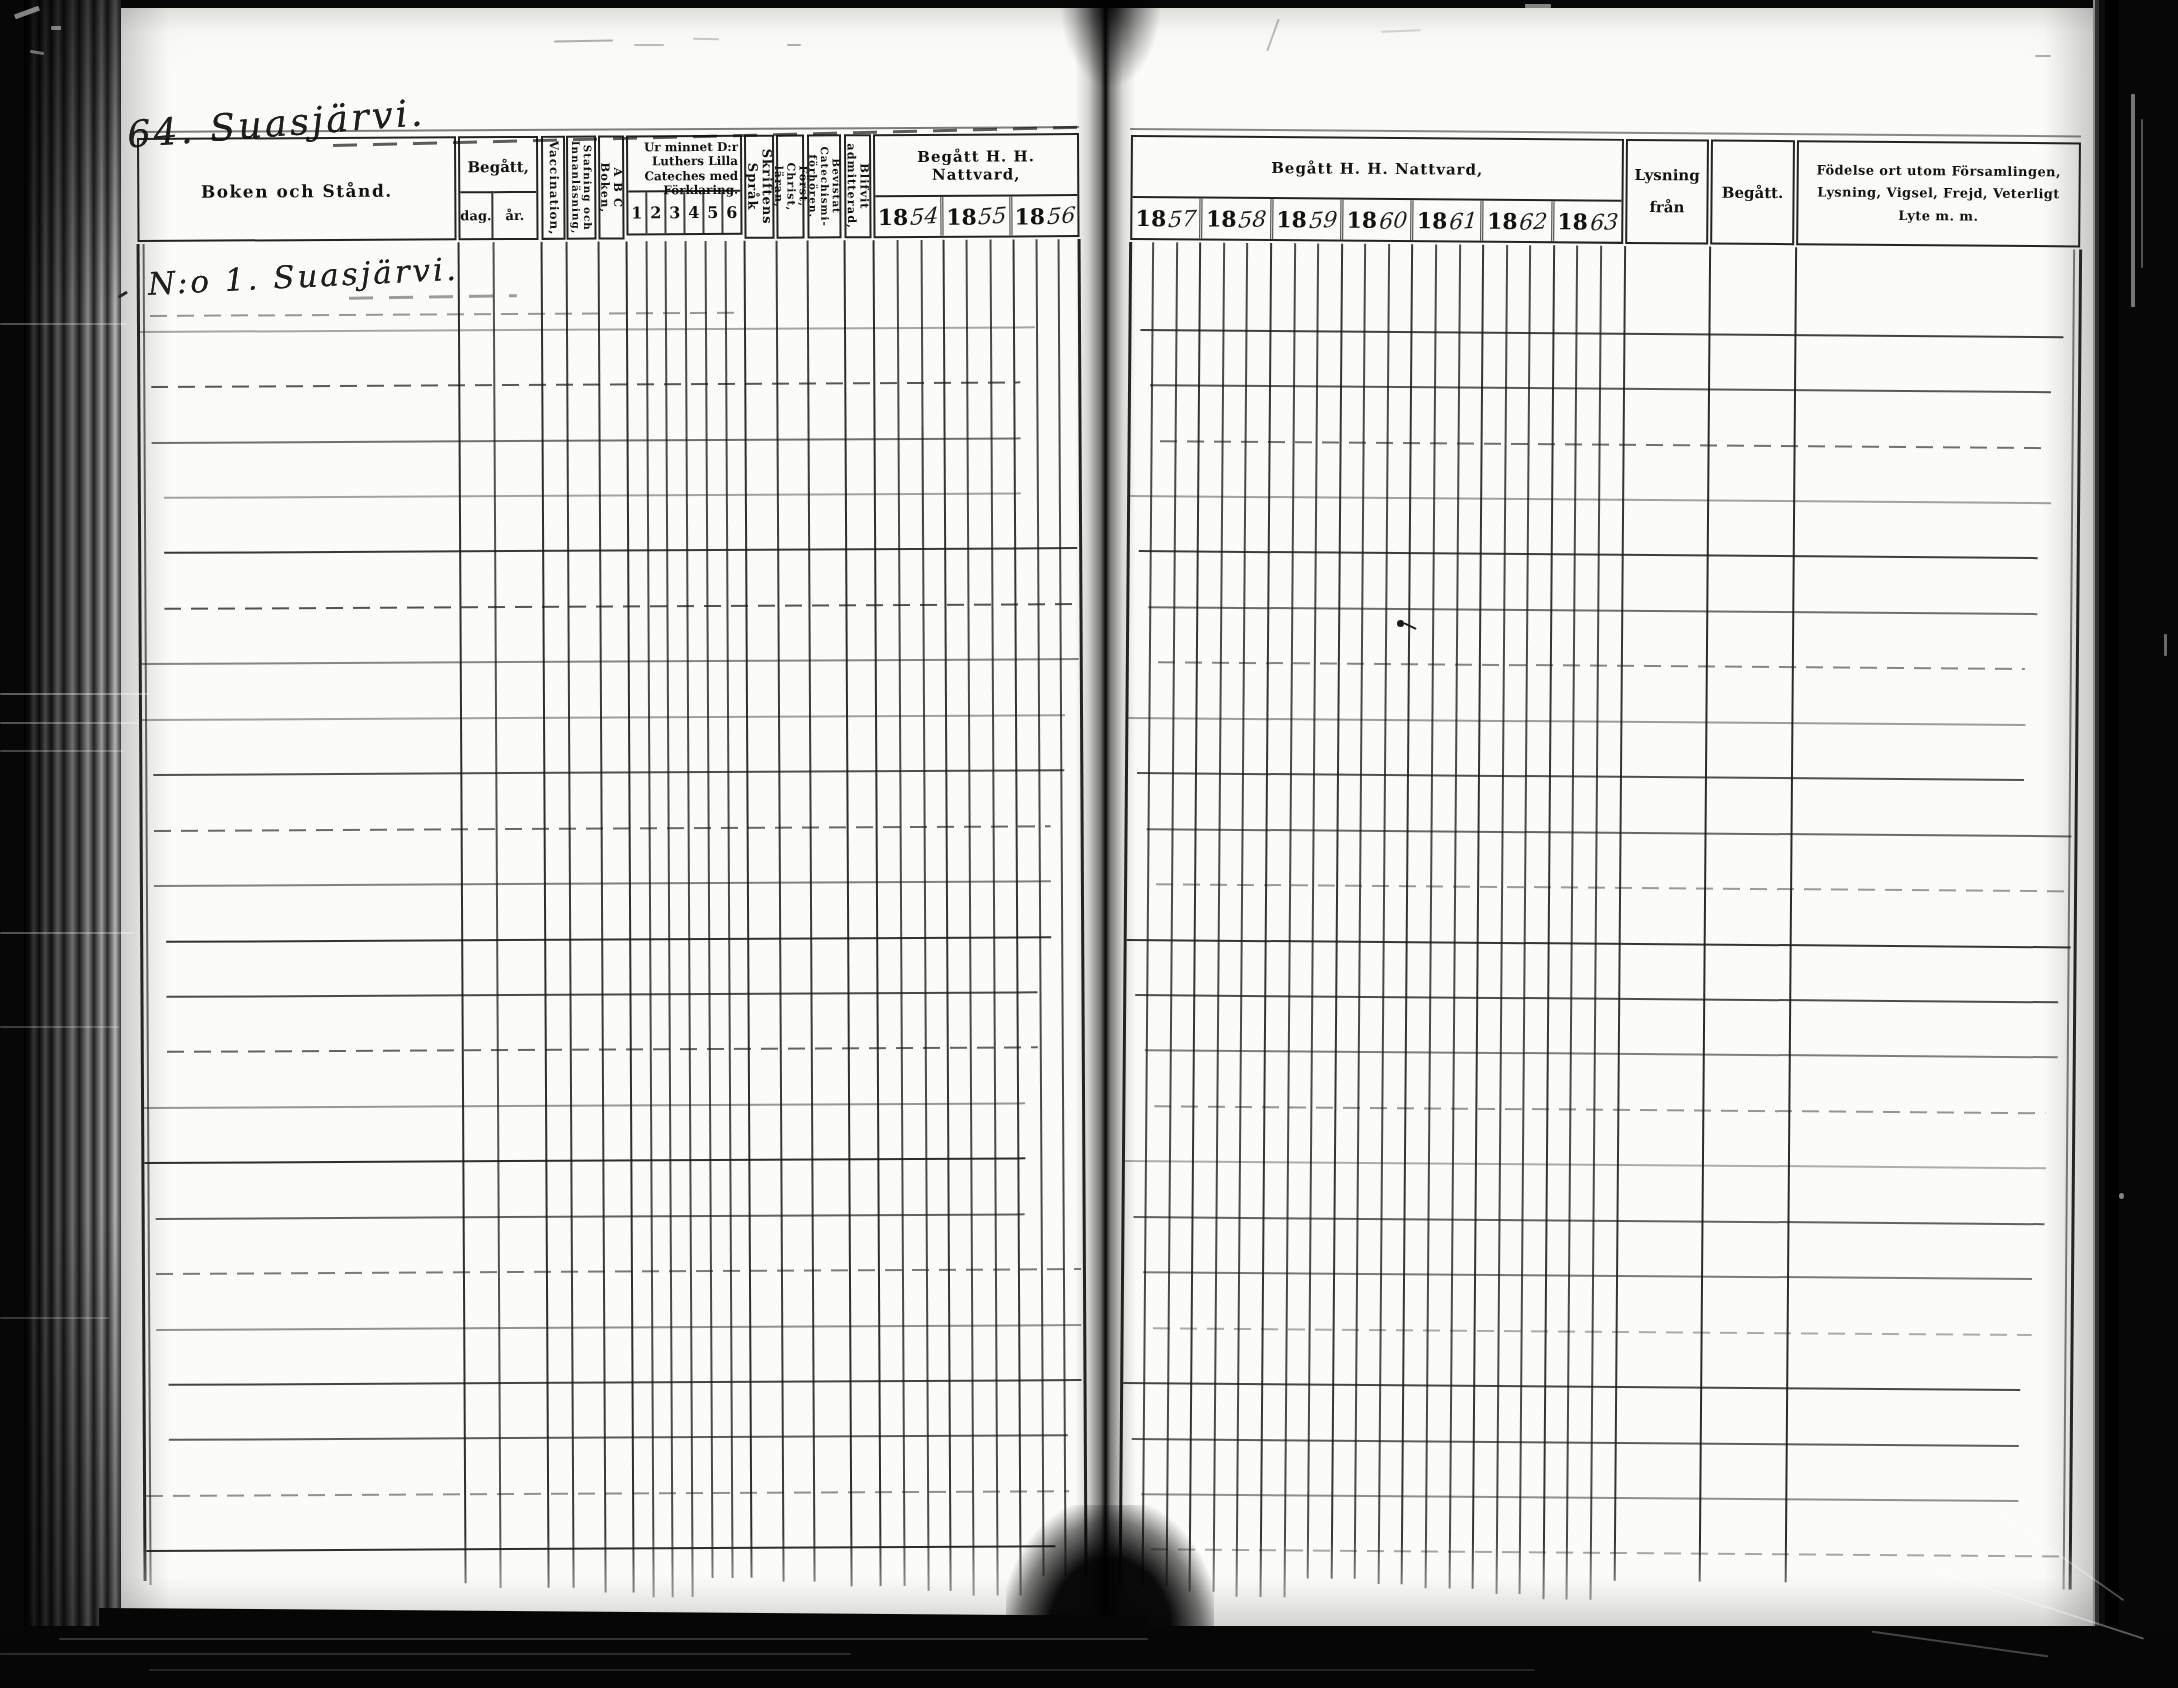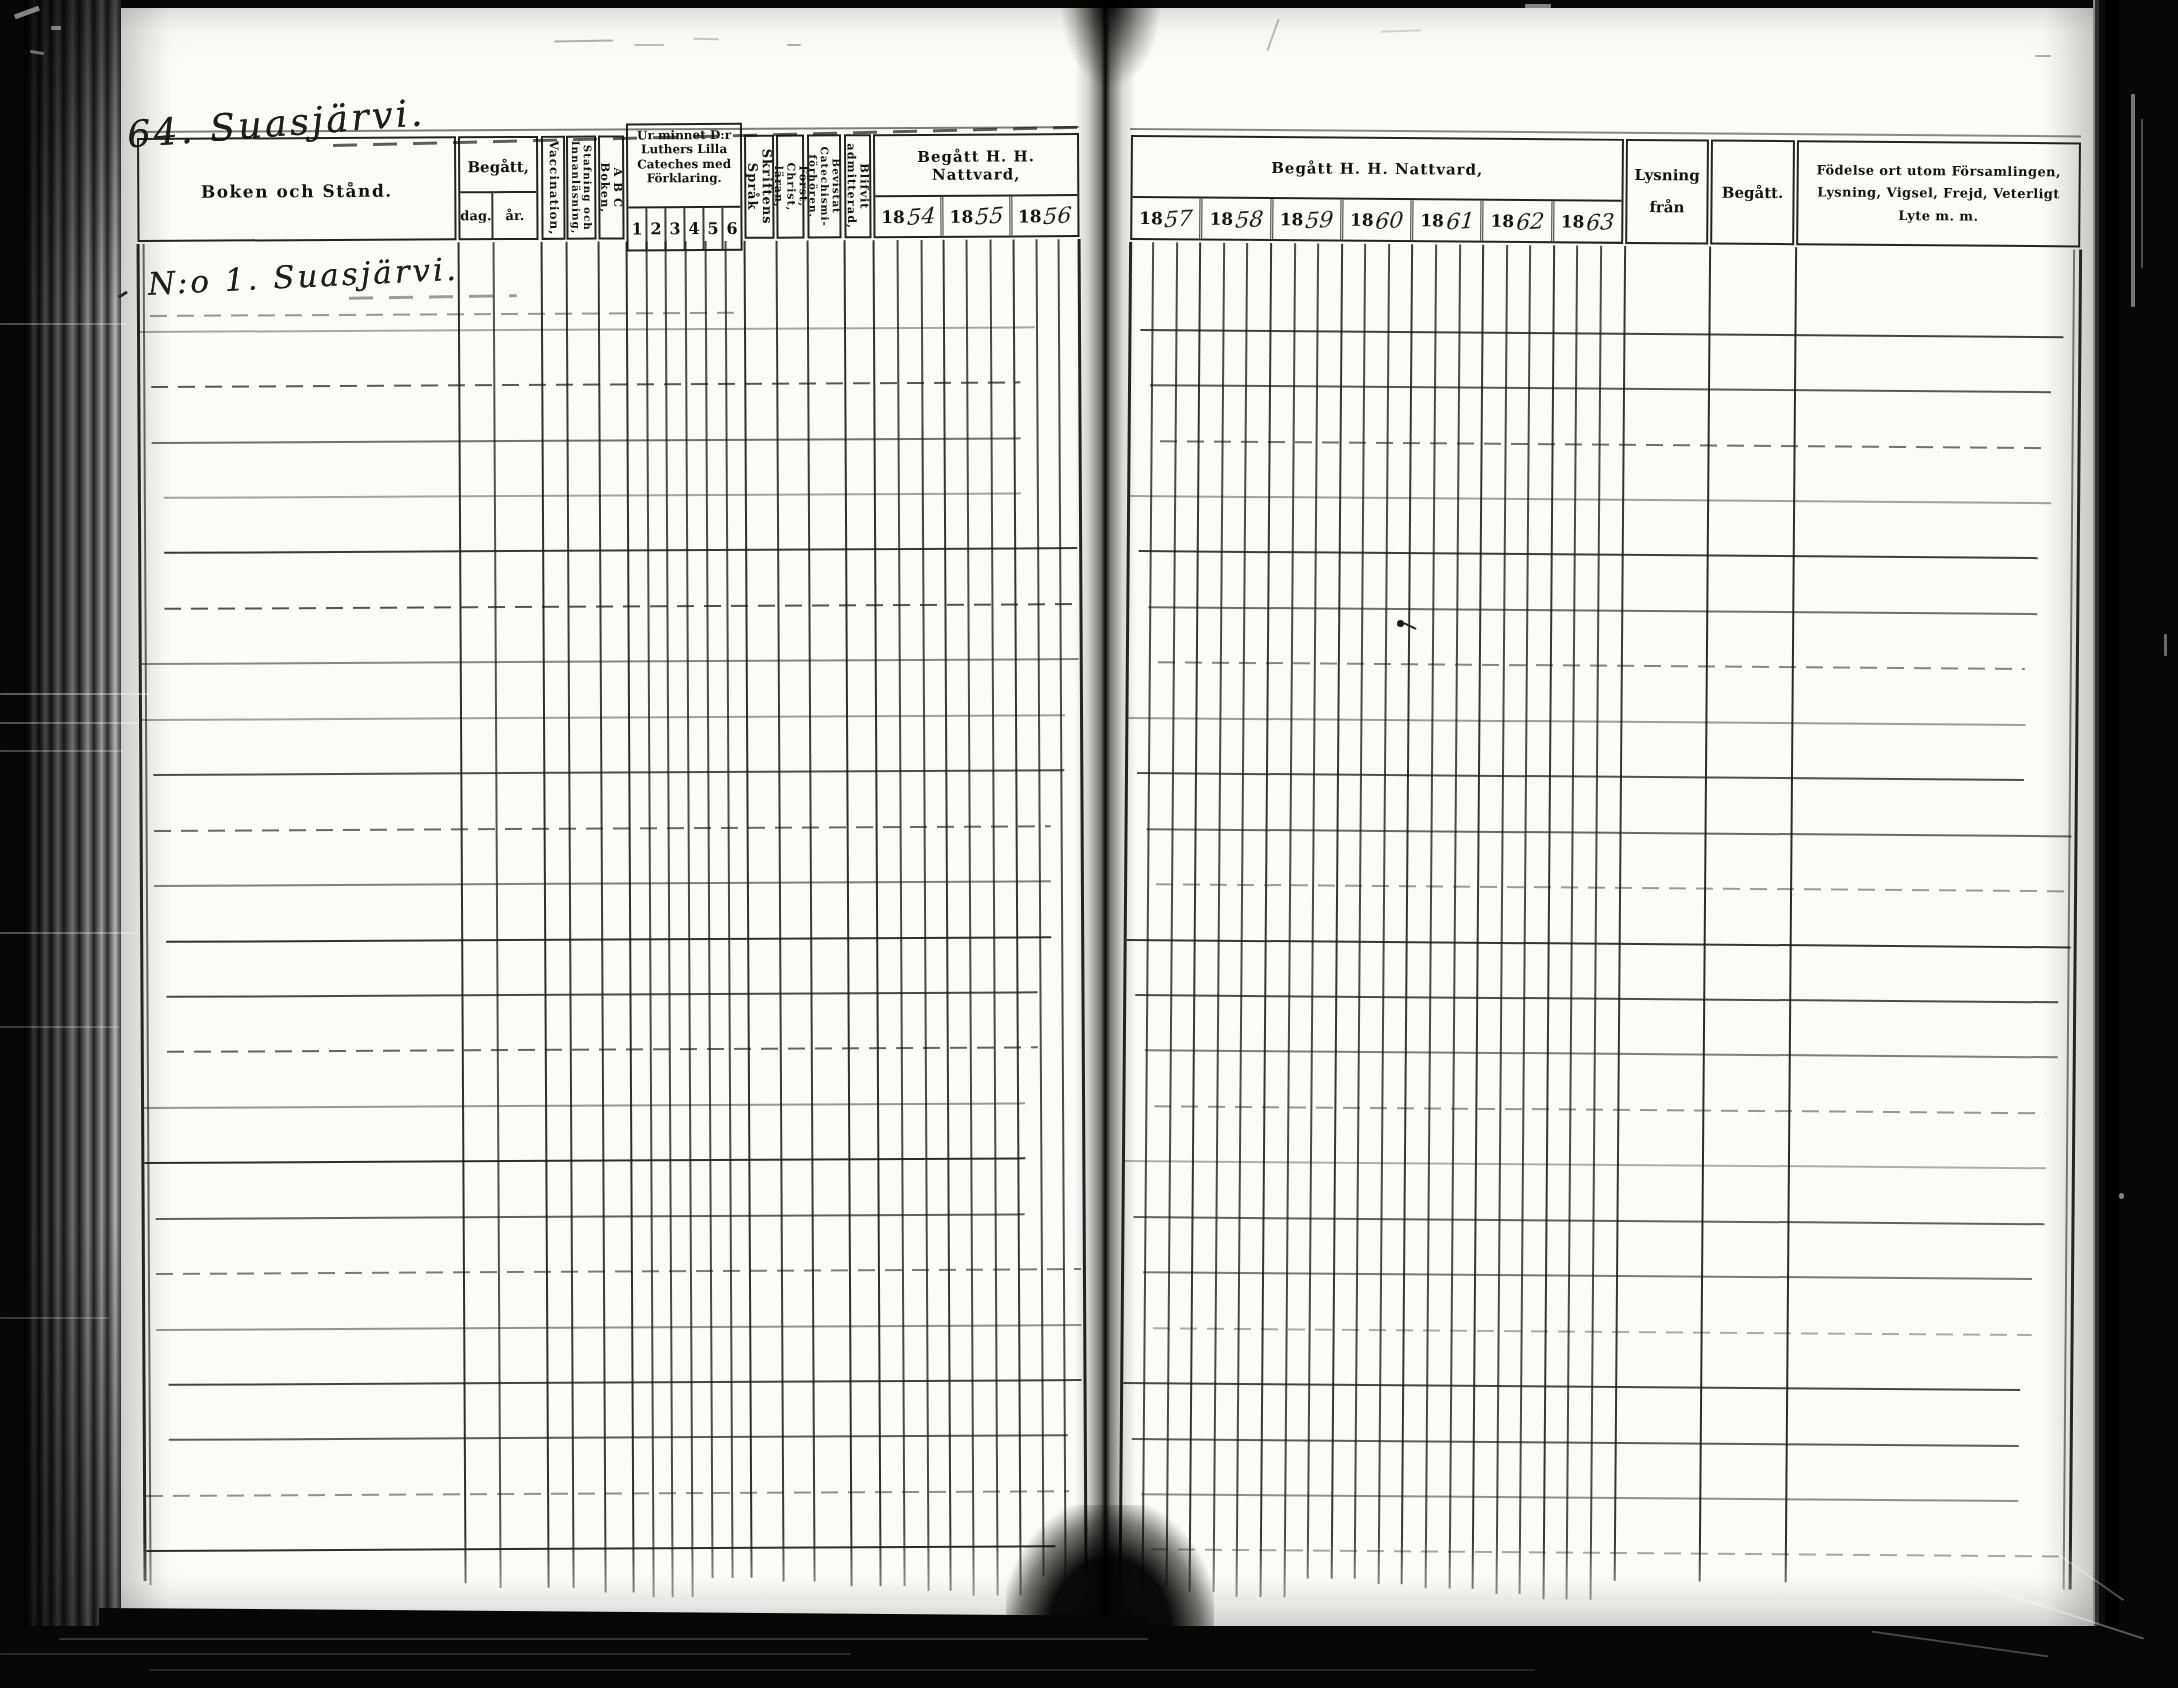--- a/index.html
+++ b/index.html
@@ -40,41 +40,41 @@
   #hc-name{left:137px;top:138px;width:319px;height:104px;font-size:17px;letter-spacing:1.5px;align-items:flex-start;padding-top:42px;}
   #hc-birth{left:458px;top:138px;width:80px;height:104px;}
   .birth-label{position:absolute;top:0;left:0;right:0;height:57px;display:flex;align-items:center;justify-content:center;font-size:15px;}
   #sub-dag{position:absolute;left:0;bottom:0;width:33px;height:47px;border-top:2.5px solid rgba(16,16,16,.92);
       border-right:2px solid rgba(16,16,16,.85);display:flex;align-items:center;justify-content:center;font-size:13px;box-sizing:border-box;}
   #sub-ar{position:absolute;right:0;bottom:0;width:43px;height:47px;border-top:2.5px solid rgba(16,16,16,.92);
       display:flex;align-items:center;justify-content:center;font-size:13px;box-sizing:border-box;}
   #hc-vacc{left:541px;top:138px;width:24px;height:104px;font-size:12px;}
   #hc-staf{left:566px;top:138px;width:30px;height:104px;font-size:10.4px;}
   #hc-abc{left:598px;top:138px;width:26px;height:104px;font-size:11.4px;}
-  #hc-cat{left:626px;top:126px;width:116px;height:128px;}
+  #hc-cat{left:626px;top:138px;width:116px;height:100px;text-align:right;}
   .cat-label{position:absolute;top:0;left:0;right:0;height:63px;display:flex;align-items:center;justify-content:center;
       font-size:12px;line-height:1.2;padding:0 2px;}
   .cat-cells{position:absolute;left:0;right:0;bottom:0;height:41px;display:flex;border-top:2.5px solid rgba(16,16,16,.92);}
   .cat-num{flex:1;display:flex;align-items:center;justify-content:center;font-size:16px;font-weight:bold;
       border-left:2px solid rgba(16,16,16,.8);box-sizing:border-box;}
   .cat-num:first-child{border-left:none;}
   #hc-skrift{left:744px;top:138px;width:30px;height:104px;font-size:13px;}
   #hc-forst{left:776px;top:138px;width:28px;height:104px;font-size:11px;}
   #hc-bevistat{left:807px;top:138px;width:34px;height:104px;font-size:10.4px;}
   #hc-blifvit{left:844px;top:138px;width:27px;height:104px;font-size:11.4px;}
   .natt{position:absolute;}
   #hc-natt-left{left:873px;top:138px;width:206px;height:104px;}
   #hc-natt-right{left:1131px;top:135px;width:493px;height:105px;}
   .natt-label{position:absolute;top:0;left:0;right:0;height:59px;display:flex;align-items:center;justify-content:center;
       font-size:15px;letter-spacing:1px;}
   .year-row{position:absolute;left:0;right:0;bottom:0;top:59px;display:flex;border-top:2.5px solid rgba(16,16,16,.92);}
   .year-cell{flex:1;display:flex;align-items:center;justify-content:center;gap:1px;
       border-left:3px double rgba(16,16,16,.85);box-sizing:border-box;}
   .year-cell:first-child{border-left:none;}
-  .yr-printed{font-size:17px;font-weight:bold;color:#111;}
+  .yr-printed{font-size:22px;font-weight:bold;color:#111;}
   .yr-hw{font-size:22px;font-style:italic;font-weight:normal;color:#1c1c1c;transform:skewX(-8deg) rotate(-4deg);margin-left:1px;}
   #hc-kommen{left:1626px;top:135px;width:83px;height:105px;font-size:15px;line-height:2.1;padding:0 6px;}
   #hc-afgang{left:1711px;top:135px;width:84px;height:105px;font-size:15px;}
   #hc-notes{left:1797px;top:135px;width:284px;height:105px;font-size:13px;line-height:1.7;padding:0 10px;letter-spacing:0.4px;}
 
   .toprule{position:absolute;background:#141414;height:2px;}
 
   
   .hw{position:absolute;font-style:italic;color:#1f1f1f;letter-spacing:3px;white-space:nowrap;
       text-shadow:0 0 0.5px rgba(0,0,0,.8);}

